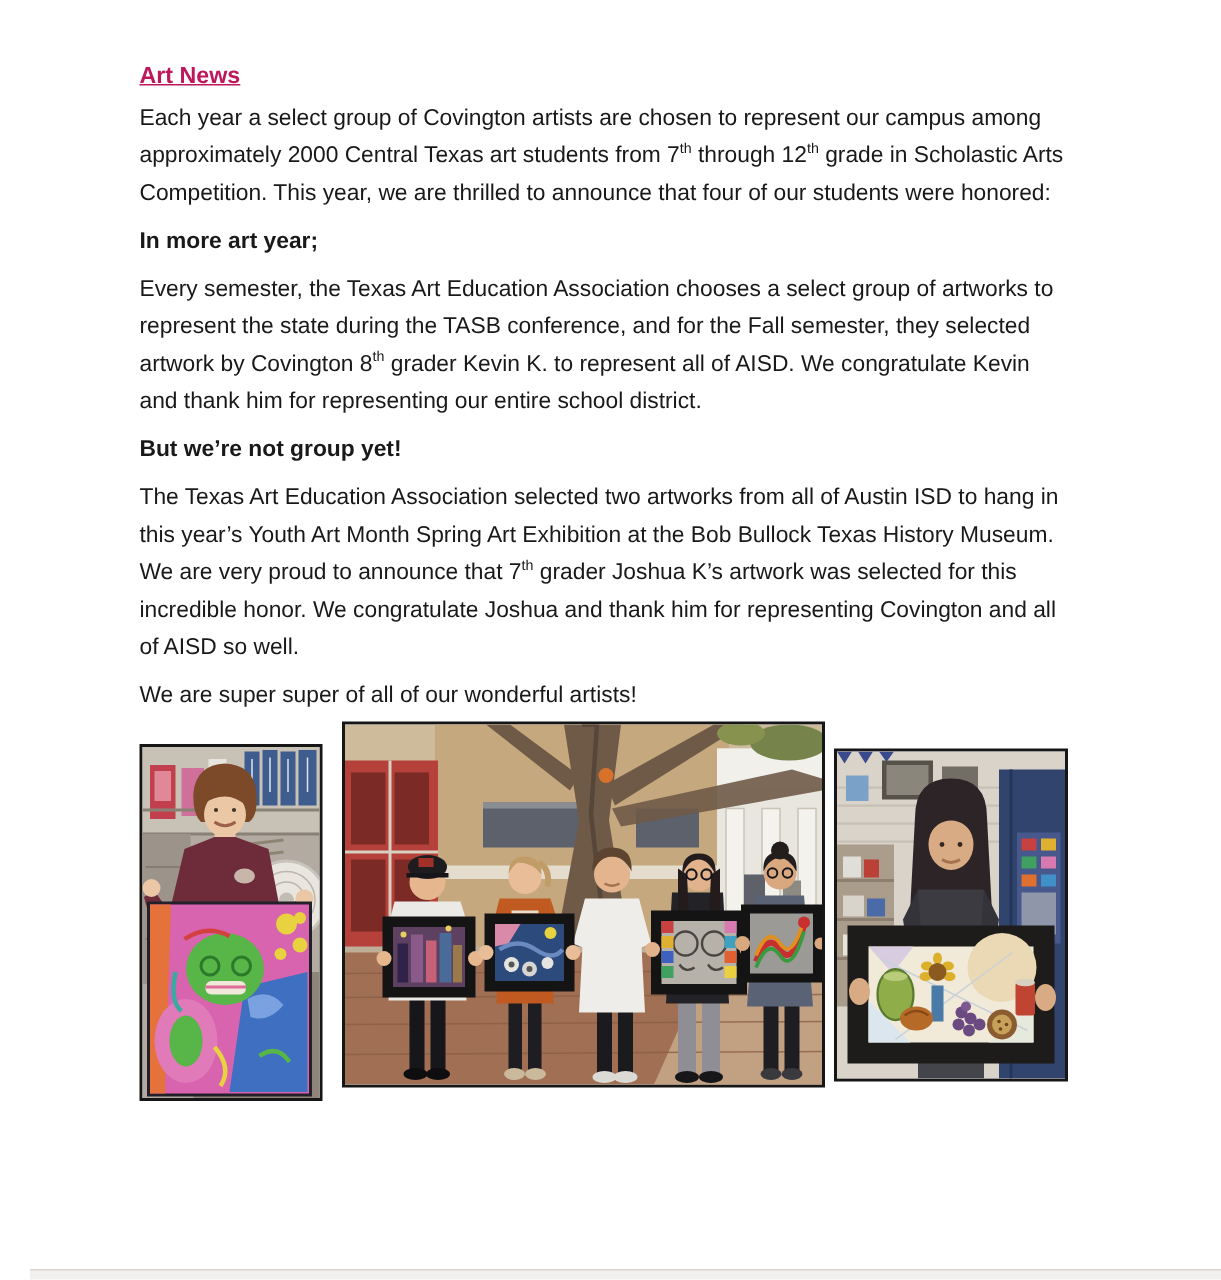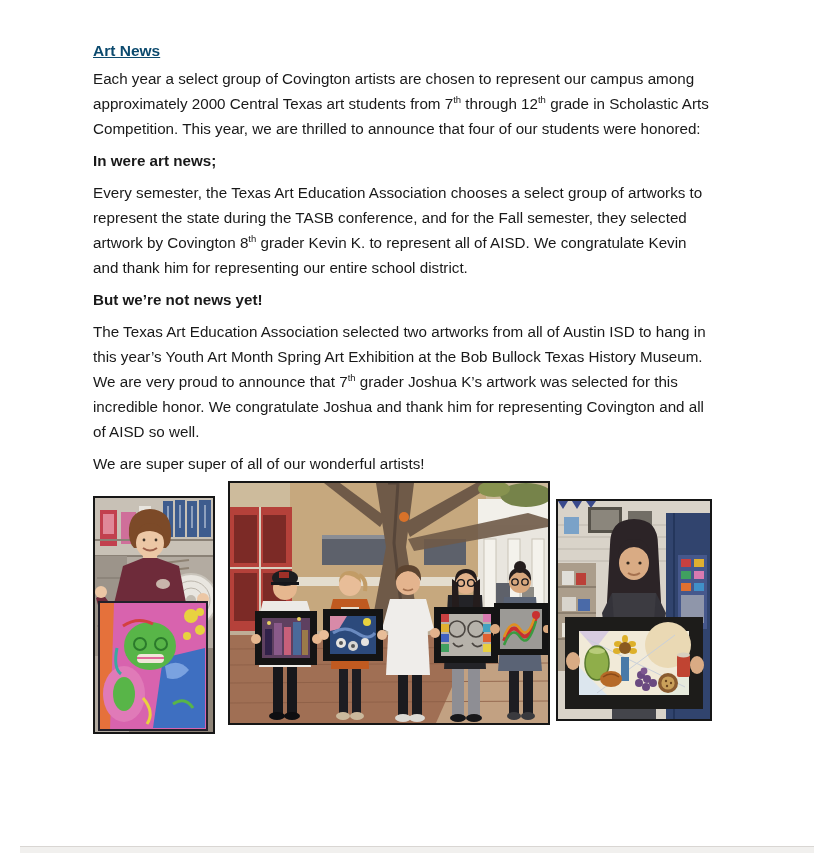--- a/index.html
+++ b/index.html
@@ -4,21 +4,21 @@
 <style>
   html,body{margin:0;padding:0;}
   body{
     width:814px;height:853px;position:relative;overflow:hidden;
     background:#ffffff;color:#191919;
     font-family:"Liberation Sans", sans-serif;
   }
   .page{position:absolute;left:93px;top:38px;width:622px;}
   .heading{
     font-size:15.5px;font-weight:700;text-decoration:underline;
-    margin:0 0 3px 0;line-height:25px;color:#0c4a6e;
+    margin:0 0 3px 0;line-height:25px;color:#be185d;
   }
   .para{font-size:15.2px;line-height:25px;margin:0 0 7px 0;}
   .para.bold{font-weight:700;}
   .para sup{font-size:9.5px;vertical-align:super;line-height:0;}
   .photo-row{display:flex;align-items:flex-start;margin-top:-2px;}
   figure{margin:0;padding:0;}
   .photo{border:2px solid #161616;box-sizing:border-box;background:#fff;display:block;}
   .photo svg{display:block;}
   .photo-1{width:122px;height:238px;margin-top:15px;}
   .photo-2{width:322px;height:244px;margin-left:13px;}
@@ -29,23 +29,23 @@
   }
 </style>
 </head>
 <body>
 
 <div class="page">
 
   <h1 class="heading">Art News</h1>
 
   <p class="para">Each year a select group of Covington artists are chosen to represent our campus among approximately 2000 Central Texas art students from 7<sup>th</sup> through 12<sup>th</sup> grade in Scholastic Arts Competition. This year, we are thrilled to announce that four of our students were honored:</p>
-  <p class="para bold">In were art news;</p>
+  <p class="para bold">In more art year;</p>
   <p class="para">Every semester, the Texas Art Education Association chooses a select group of artworks to represent the state during the TASB conference, and for the Fall semester, they selected artwork by Covington 8<sup>th</sup> grader Kevin K. to represent all of AISD. We congratulate Kevin and thank him for representing our entire school district.</p>
-  <p class="para bold">But we’re not news yet!</p>
+  <p class="para bold">But we’re not group yet!</p>
   <p class="para">The Texas Art Education Association selected two artworks from all of Austin ISD to hang in this year’s Youth Art Month Spring Art Exhibition at the Bob Bullock Texas History Museum. We are very proud to announce that 7<sup>th</sup> grader Joshua K’s artwork was selected for this incredible honor.  We congratulate Joshua and thank him for representing Covington and all of AISD so well.</p>
   <p class="para">We are super super of all of our wonderful artists!</p>
 
   <div class="photo-row">
 
     <figure class="photo photo-1" aria-label="Student in a maroon shirt smiling in an art classroom, holding a large colorful psychedelic colored-pencil artwork; box fan and blue books behind">
       <svg viewBox="0 0 118 234" width="118" height="234">
         <rect width="118" height="234" fill="#b3aba1"></rect>
         <rect x="0" y="0" width="118" height="58" fill="#c8c1b6"></rect>
         <g fill="#3e5c8e">

